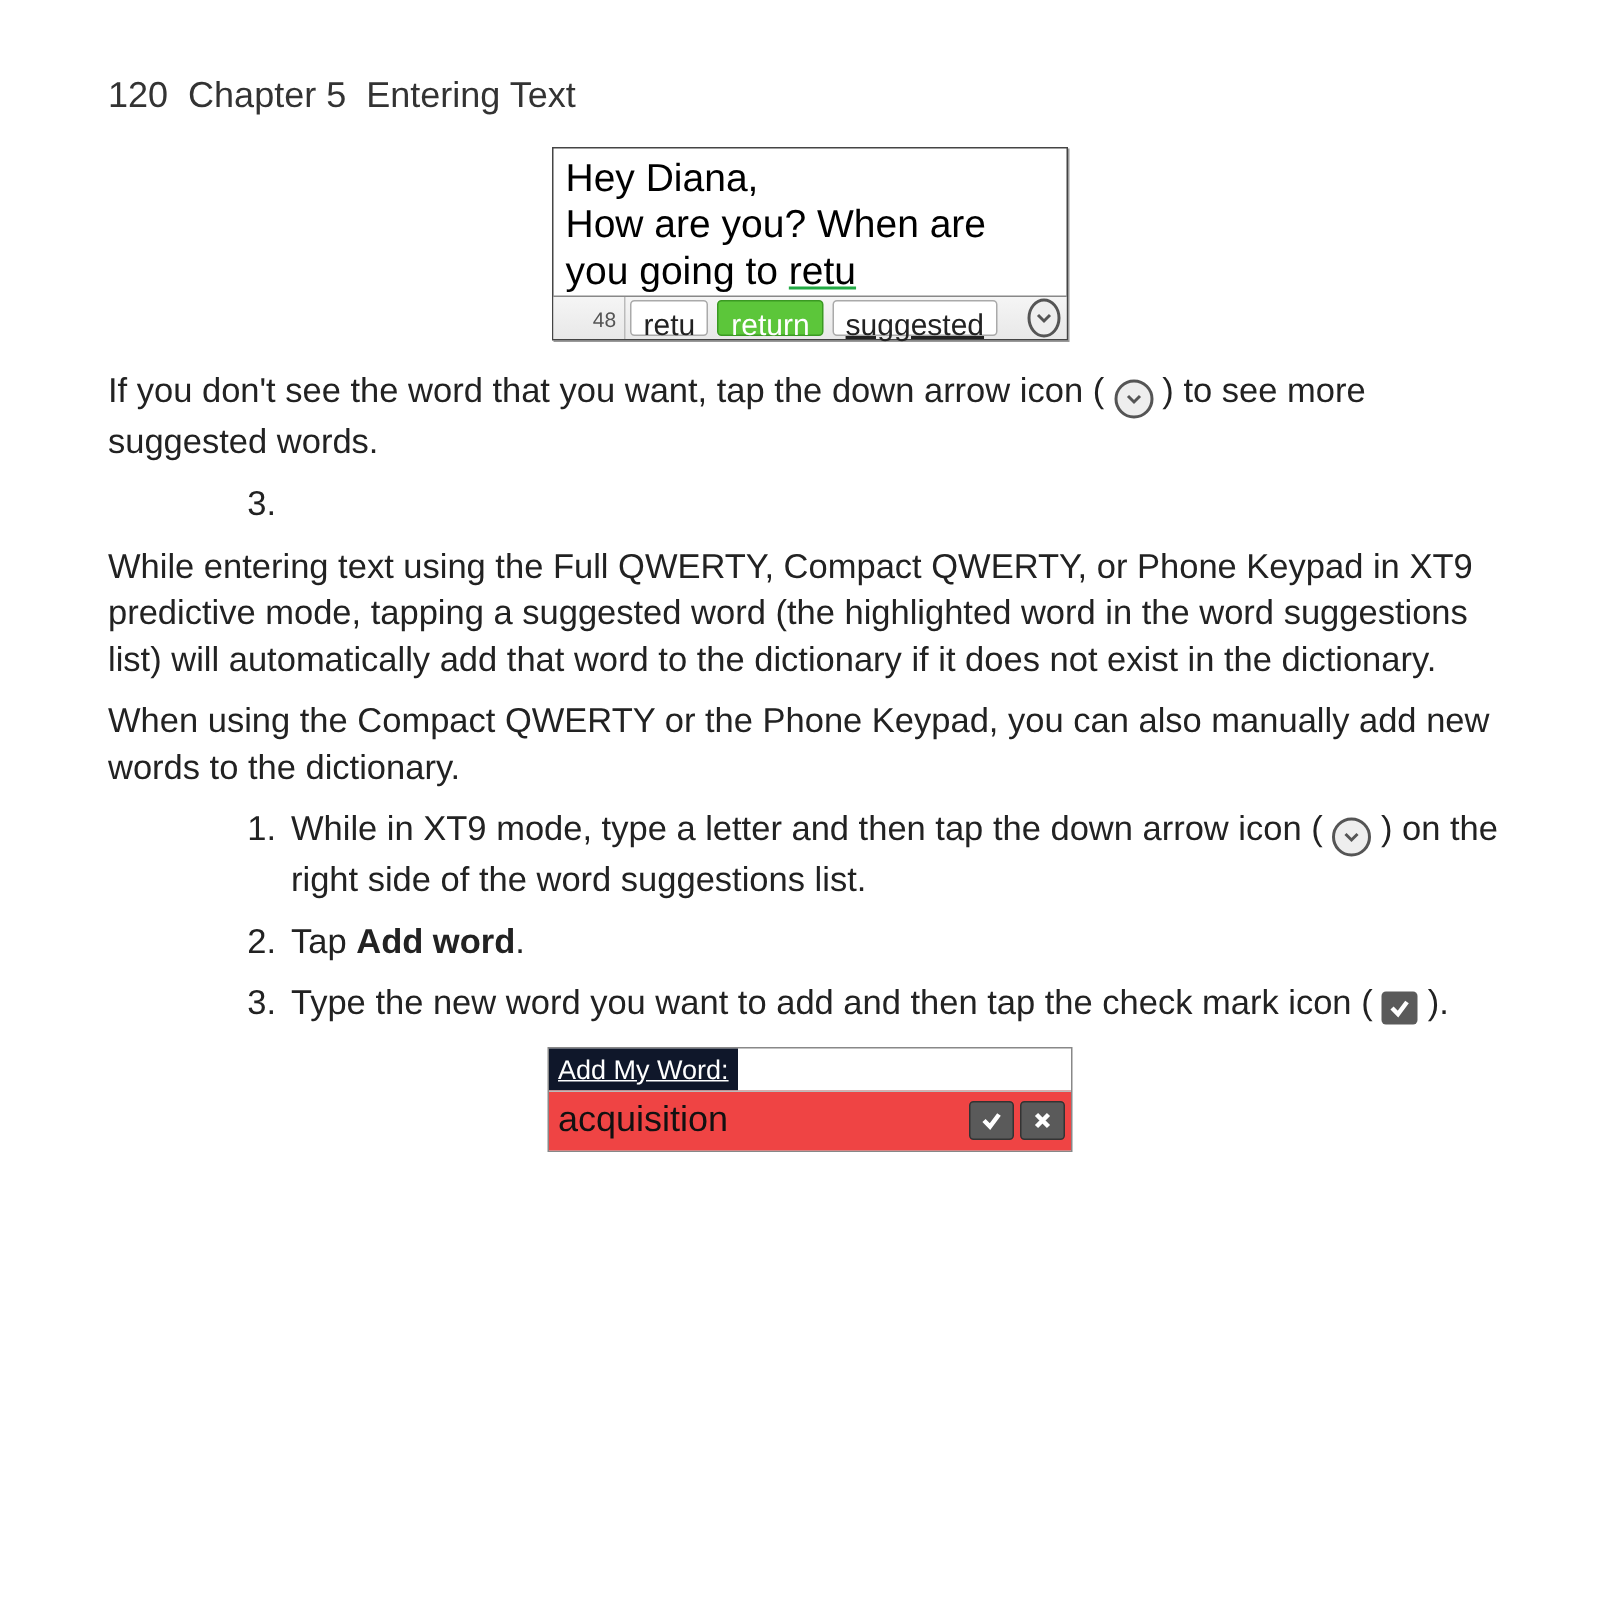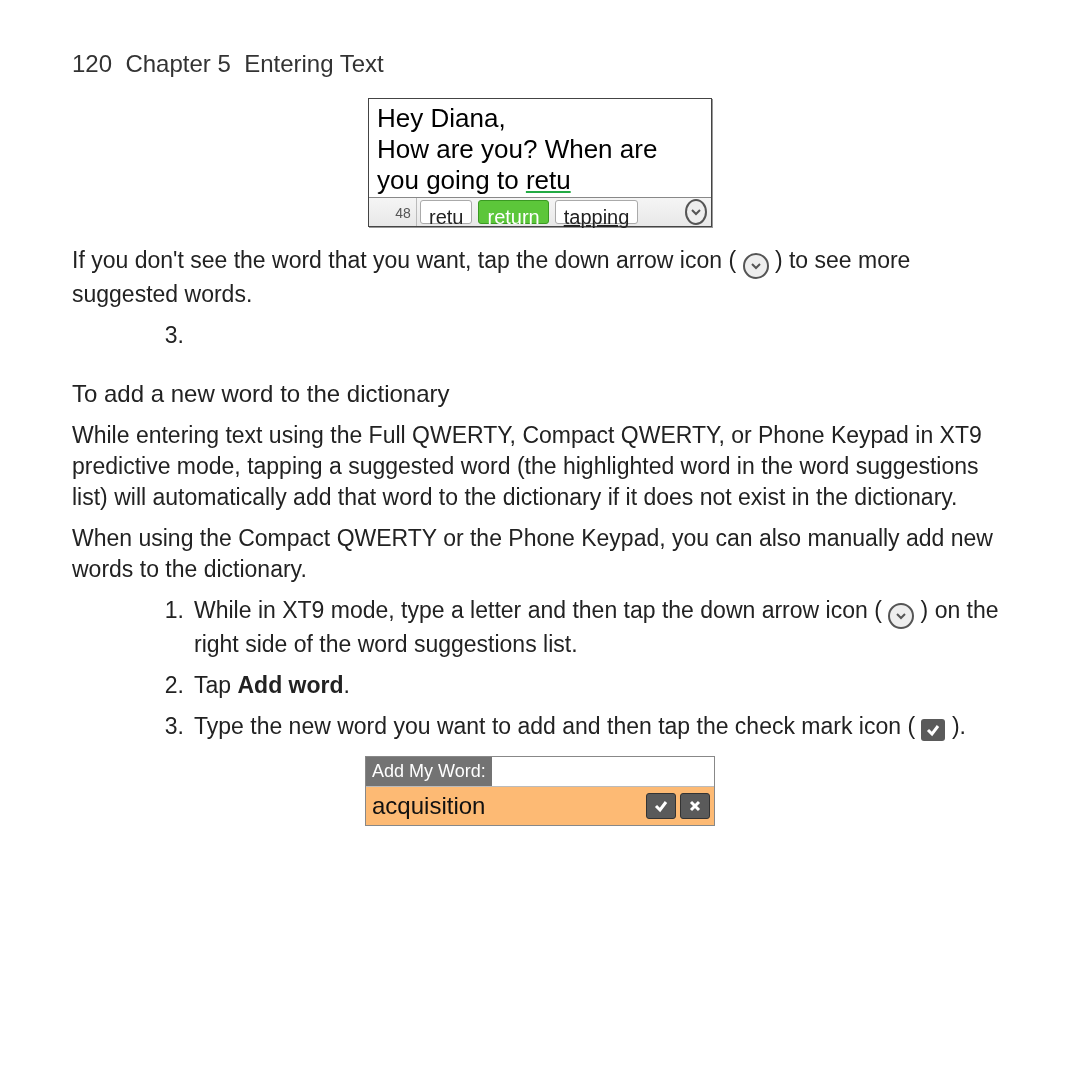--- a/index.html
+++ b/index.html
@@ -141,30 +141,31 @@
     justify-content: center;
     margin-top: 14px;
   }
   .shot2 {
     width: 348px;
     border: 1px solid #888;
     font-family: Arial, sans-serif;
     font-size: 22px;
   }
   .shot2-title {
-    background: #737373;
+    background: #0f172a;
     color: #fff;
     padding: 2px 6px;
     font-size: 18px;
     width: fit-content;
+    text-decoration: underline;
   }
   .shot2-row {
     display: flex;
     align-items: center;
-    background: #fdba74;
+    background: #ef4444;
     padding: 3px 4px;
     border-top: 1px solid #bbb;
   }
   .shot2-input {
     flex: 1;
     font-size: 24px;
     color: #111;
     padding-left: 2px;
   }
   .shot2-btn {
@@ -195,21 +196,21 @@
     <div class="shot1">
       <div class="shot1-text">
         <span>Hey Diana,</span><br>
         <span>How are you? When are</span><br>
         <span>you going to </span><span class="partial">retu</span>
       </div>
       <div class="sugg-bar">
         <div class="sugg-count">48</div>
         <div class="sugg">retu</div>
         <div class="sugg sugg-sel">return</div>
-        <div class="sugg"><span class="sugg-u">tapping</span></div>
+        <div class="sugg"><span class="sugg-u">suggested</span></div>
         <div class="sugg-more">
           <span class="icon-circ">
             <svg viewBox="0 0 12 12">
                 <path d="M2 4 L6 8 L10 4" stroke="#555" stroke-width="2" fill="none"></path>
               </svg>
           </span>
         </div>
       </div>
     </div>
   </div>
@@ -223,21 +224,20 @@
     </span>
     <span> ) to see more suggested words.</span>
   </div>
 
   <div class="li">
     <div class="li-num">3.</div>
     <div class="li-body">
     </div>
   </div>
 
-  <div class="subhead">To add a new word to the dictionary</div>
 
   <div class="para">While entering text using the Full QWERTY, Compact QWERTY, or Phone Keypad in XT9 predictive mode, tapping a suggested word (the highlighted word in the word suggestions list) will automatically add that word to the dictionary if it does not exist in the dictionary.</div>
   <div class="para">When using the Compact QWERTY or the Phone Keypad, you can also manually add new words to the dictionary.</div>
 
   <div class="li">
     <div class="li-num">1.</div>
     <div class="li-body">
       <span>While in XT9 mode, type a letter and then tap the down arrow icon ( </span>
       <span class="icon-circ">
         <svg viewBox="0 0 12 12">

